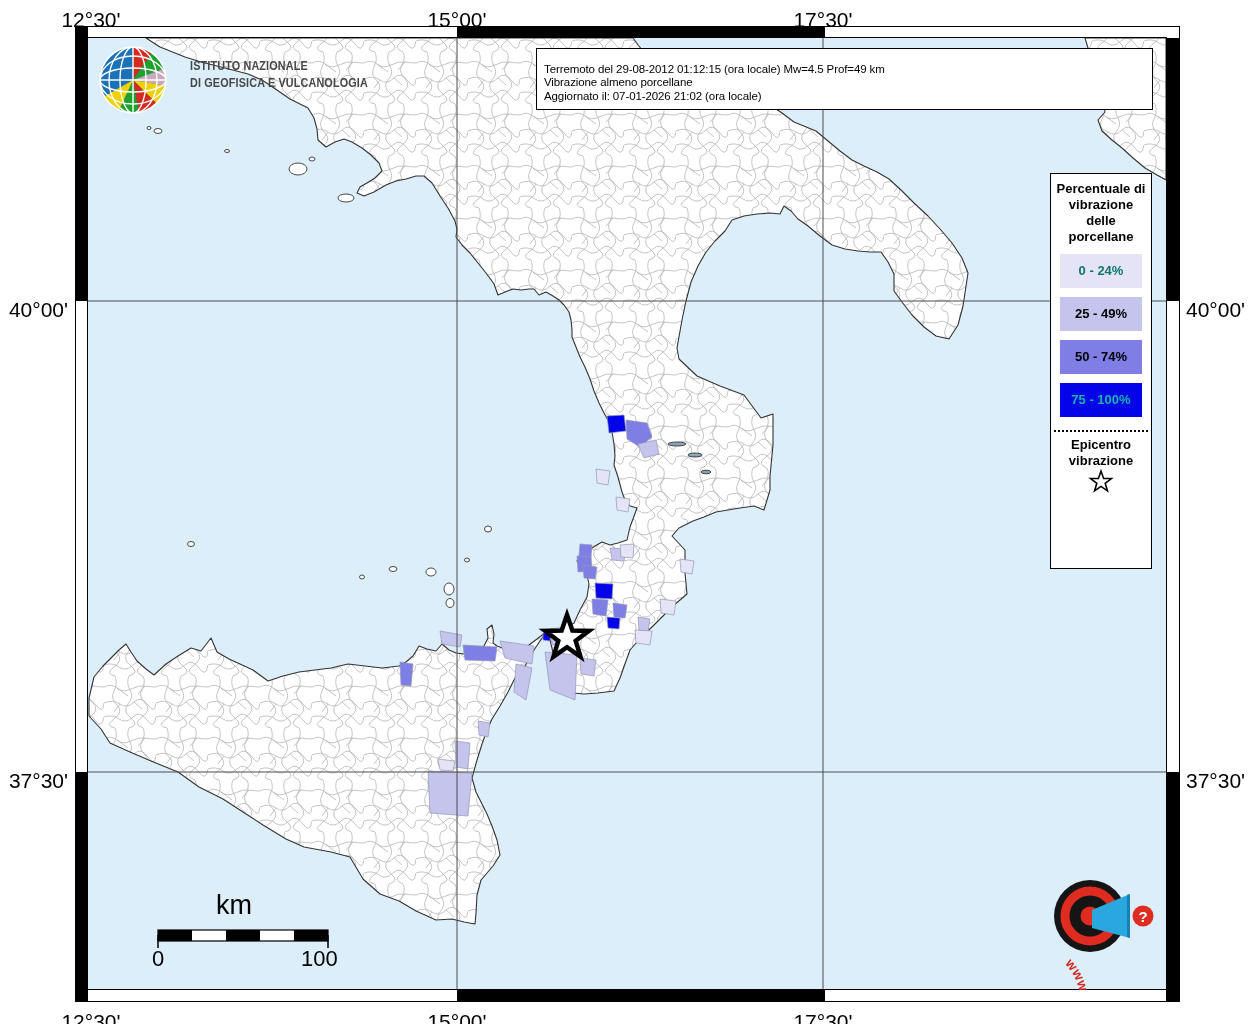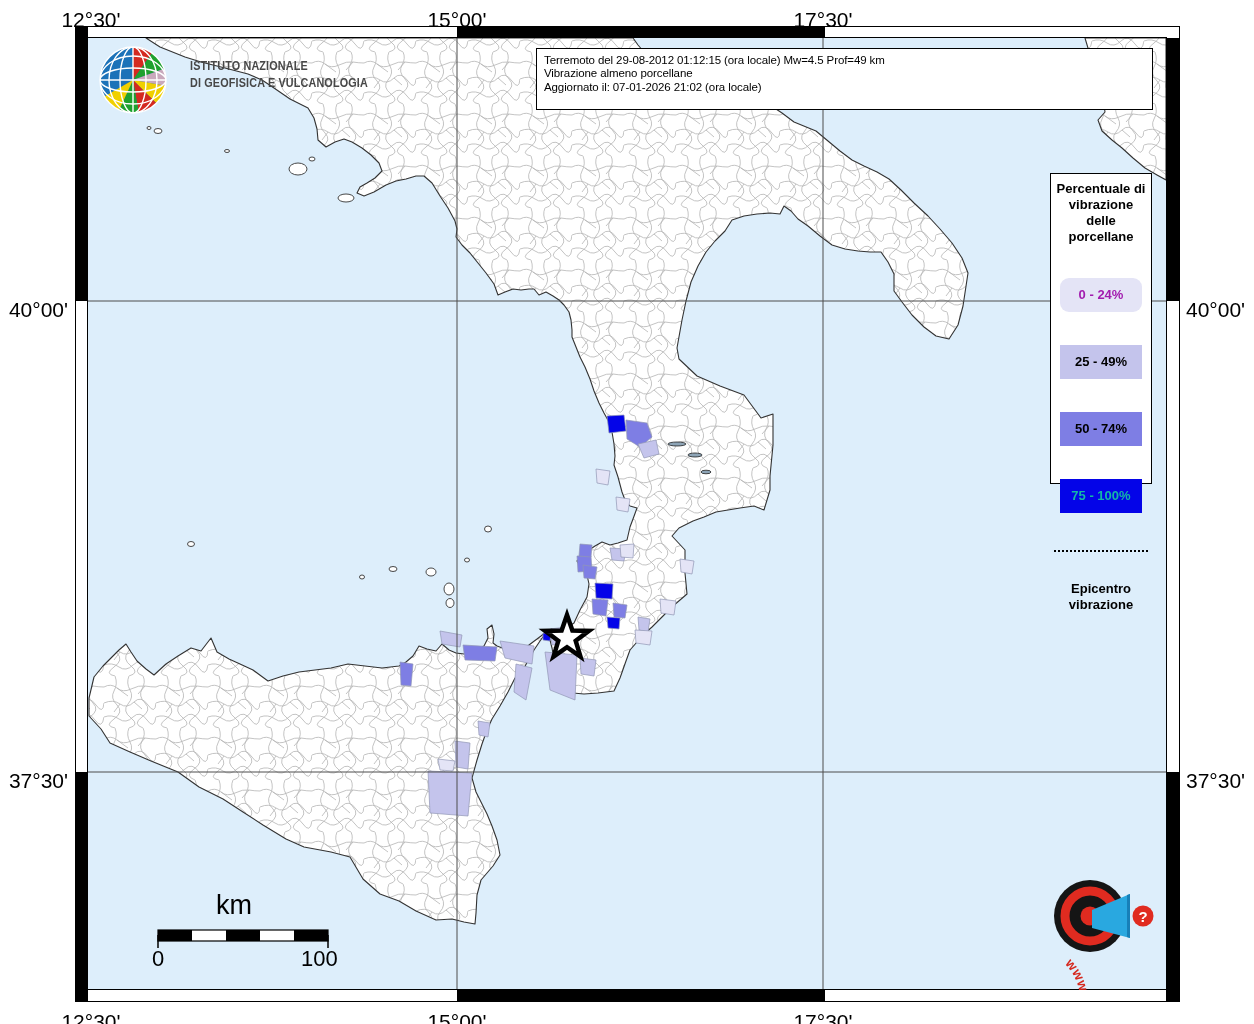--- a/index.html
+++ b/index.html
@@ -15,31 +15,31 @@
               border:1px solid #000;box-sizing:border-box;z-index:2;pointer-events:none;}
   .band{position:absolute;background:#000;z-index:2;}
   
   .axlab{position:absolute;font-size:21px;line-height:24px;z-index:3;margin-top:8px;}
   .axlab.t{width:120px;text-align:center;top:0;}
   .axlab.b{width:120px;text-align:center;top:1002px;}
   .axlab.l{left:0;width:68px;text-align:right;}
   .axlab.r{left:1186px;width:70px;text-align:left;}
   
   #info-box{position:absolute;left:536px;top:48px;width:617px;height:62px;background:#fff;
-            border:1px solid #000;box-sizing:border-box;padding:5px 7px;z-index:4;}
+            border:1px solid #000;box-sizing:border-box;padding:14px 7px;z-index:4;}
   .info-line{font-size:11.5px;line-height:13.4px;letter-spacing:-0.1px;white-space:nowrap;}
   
   #ingv{position:absolute;left:98px;top:45px;z-index:4;display:flex;gap:12px;}
   #ingv-text{margin-left:10px;margin-top:12px;font-size:13.5px;font-weight:bold;color:#474747;
              line-height:17px;transform:scaleX(0.8);transform-origin:left top;white-space:nowrap;
              letter-spacing:0.2px;}
   
-  #legend{position:absolute;left:1050px;top:173px;width:102px;height:311px;background:#fff;
+  #legend{position:absolute;left:1050px;top:173px;width:102px;height:396px;background:#fff;
           border:1.5px solid #000;box-sizing:border-box;z-index:4;display:flex;
-          flex-direction:column;align-items:center;gap:24px;}
+          flex-direction:column;align-items:center;}
   #legend-title{font-size:13px;font-weight:bold;text-align:center;line-height:16px;
                 margin-top:7px;margin-bottom:9px;width:94px;}
   .swatch{width:82px;height:34px;margin-bottom:9px;font-size:13px;font-weight:bold;
           text-align:center;line-height:34px;}
   #legend-divider{width:94px;border:none;border-top:2px dotted #000;margin:4px 0 5px 0;}
   #epicenter-label{font-size:13px;font-weight:bold;text-align:center;line-height:16px;width:96px;}
   
   #km-label{position:absolute;left:216px;top:890px;width:60px;
             font-size:27px;z-index:3;}
   #scalebar-svg{position:absolute;left:155px;top:922px;z-index:3;}
@@ -196,21 +196,21 @@
     <circle cx="35" cy="35" r="33" fill="none" stroke="#fff" stroke-width="1.4"></circle>
   </svg>
   <div id="ingv-text">
     <div>ISTITUTO NAZIONALE</div>
     <div>DI GEOFISICA E VULCANOLOGIA</div>
   </div>
 </div>
 
 <div id="legend">
   <div id="legend-title">Percentuale di vibrazione delle porcellane</div>
-  <div class="swatch" style="background: rgb(228, 228, 246); color: #a21caf; border-radius: 9px;">0 - 24%</div>
+  <div class="swatch" style="background: rgb(228, 228, 246); color: #0f766e;">0 - 24%</div>
   <div class="swatch" style="background: rgb(196, 196, 236); color: rgb(0, 0, 0);">25 - 49%</div>
   <div class="swatch" style="background: rgb(126, 126, 228); color: rgb(0, 0, 0);">50 - 74%</div>
   <div class="swatch" style="background: rgb(4, 4, 232); color: #14b8a6;">75 - 100%</div>
   <hr id="legend-divider">
   <div id="epicenter-label">Epicentro vibrazione</div>
   <svg width="26" height="24">
     <polygon transform="translate(13,13) scale(0.48)" points="0,-23 5.4,-7.4 21.9,-7.1 8.7,2.8 13.5,18.6 0,9.2 -13.5,18.6 -8.7,2.8 -21.9,-7.1 -5.4,-7.4" fill="#fff" stroke="#000" stroke-width="3.2"></polygon>
   </svg>
 </div>
 

